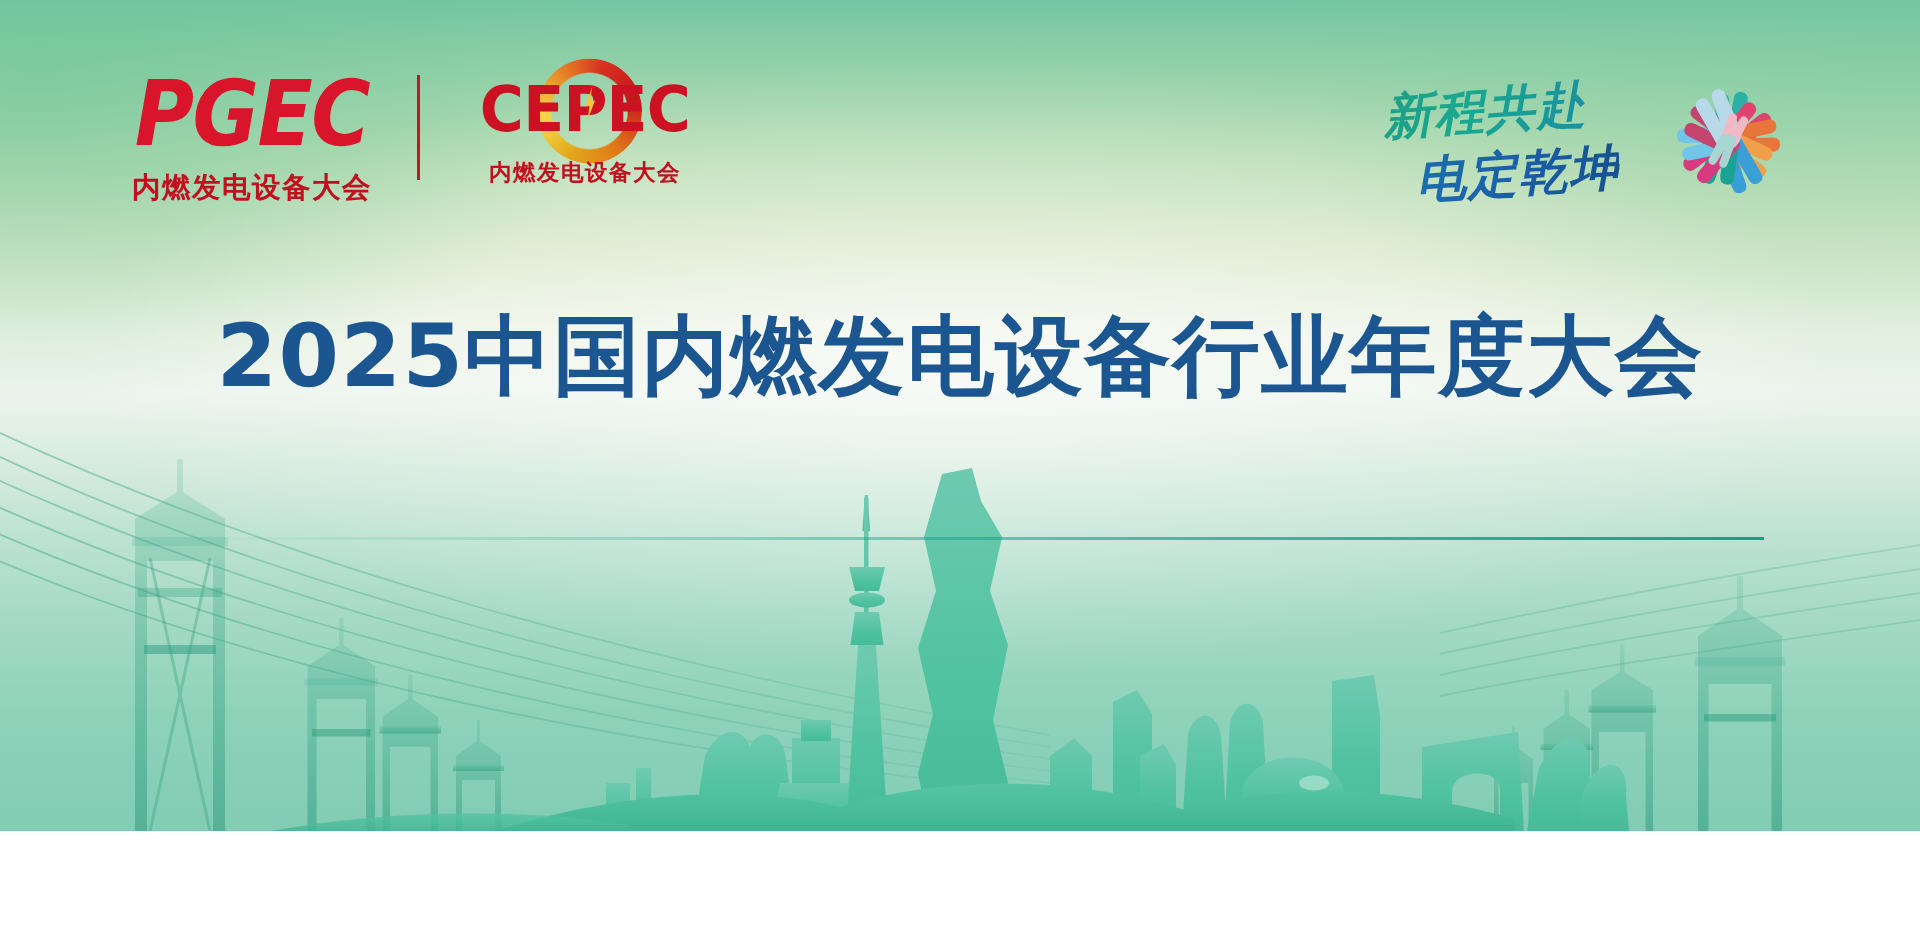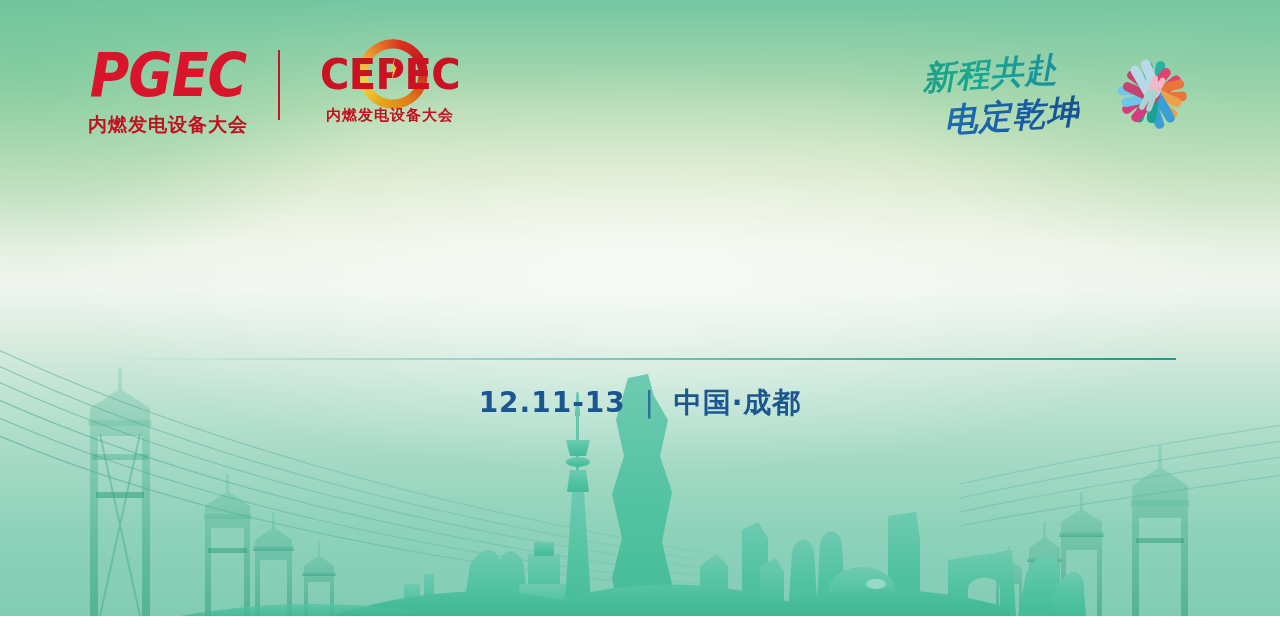--- a/index.html
+++ b/index.html
@@ -5,21 +5,21 @@
   html, body {
     margin: 0;
     padding: 0;
     background: #ffffff;
   }
   * { box-sizing: border-box; }
 
   .banner {
     position: relative;
     width: 1280px;
-    height: 616px;
+    height: 554px;
     overflow: hidden;
     font-family: "Liberation Sans", "DejaVu Sans", sans-serif;
     background: #fef9c3;
   }
 
   
   .bg-base {
     position: absolute; inset: 0;
     background: linear-gradient(to bottom,
        #74c6a2 0%,
@@ -423,23 +423,19 @@
             <path d="M-9 4 L-9 -26 Q-9 -32 -4 -32 Q1 -32 1 -26 L1 -12 L4 -28 Q5 -34 10 -33 Q15 -32 14 -26 L11 -2 Q10 6 2 8 L-6 8 Z" fill="#f2b8c6"></path>
           </g>
           <g transform="rotate(200) scale(0.6)">
             <path d="M-9 4 L-9 -26 Q-9 -32 -4 -32 Q1 -32 1 -26 L1 -12 L4 -28 Q5 -34 10 -33 Q15 -32 14 -26 L11 -2 Q10 6 2 8 L-6 8 Z" fill="#a8d5cf"></path>
           </g>
         </g>
       </svg>
     </div>
   </div>
 
+  <div class="headline">2025中国内燃发电设备行业年度大会</div>
 
 
   <div class="rule"></div>
 
-  <div class="dateline">
-    <span>12.11-13</span>
-    <span class="sep">|</span>
-    <span>中国·成都</span>
-  </div>
 
 </div>
 
 </body></html>

